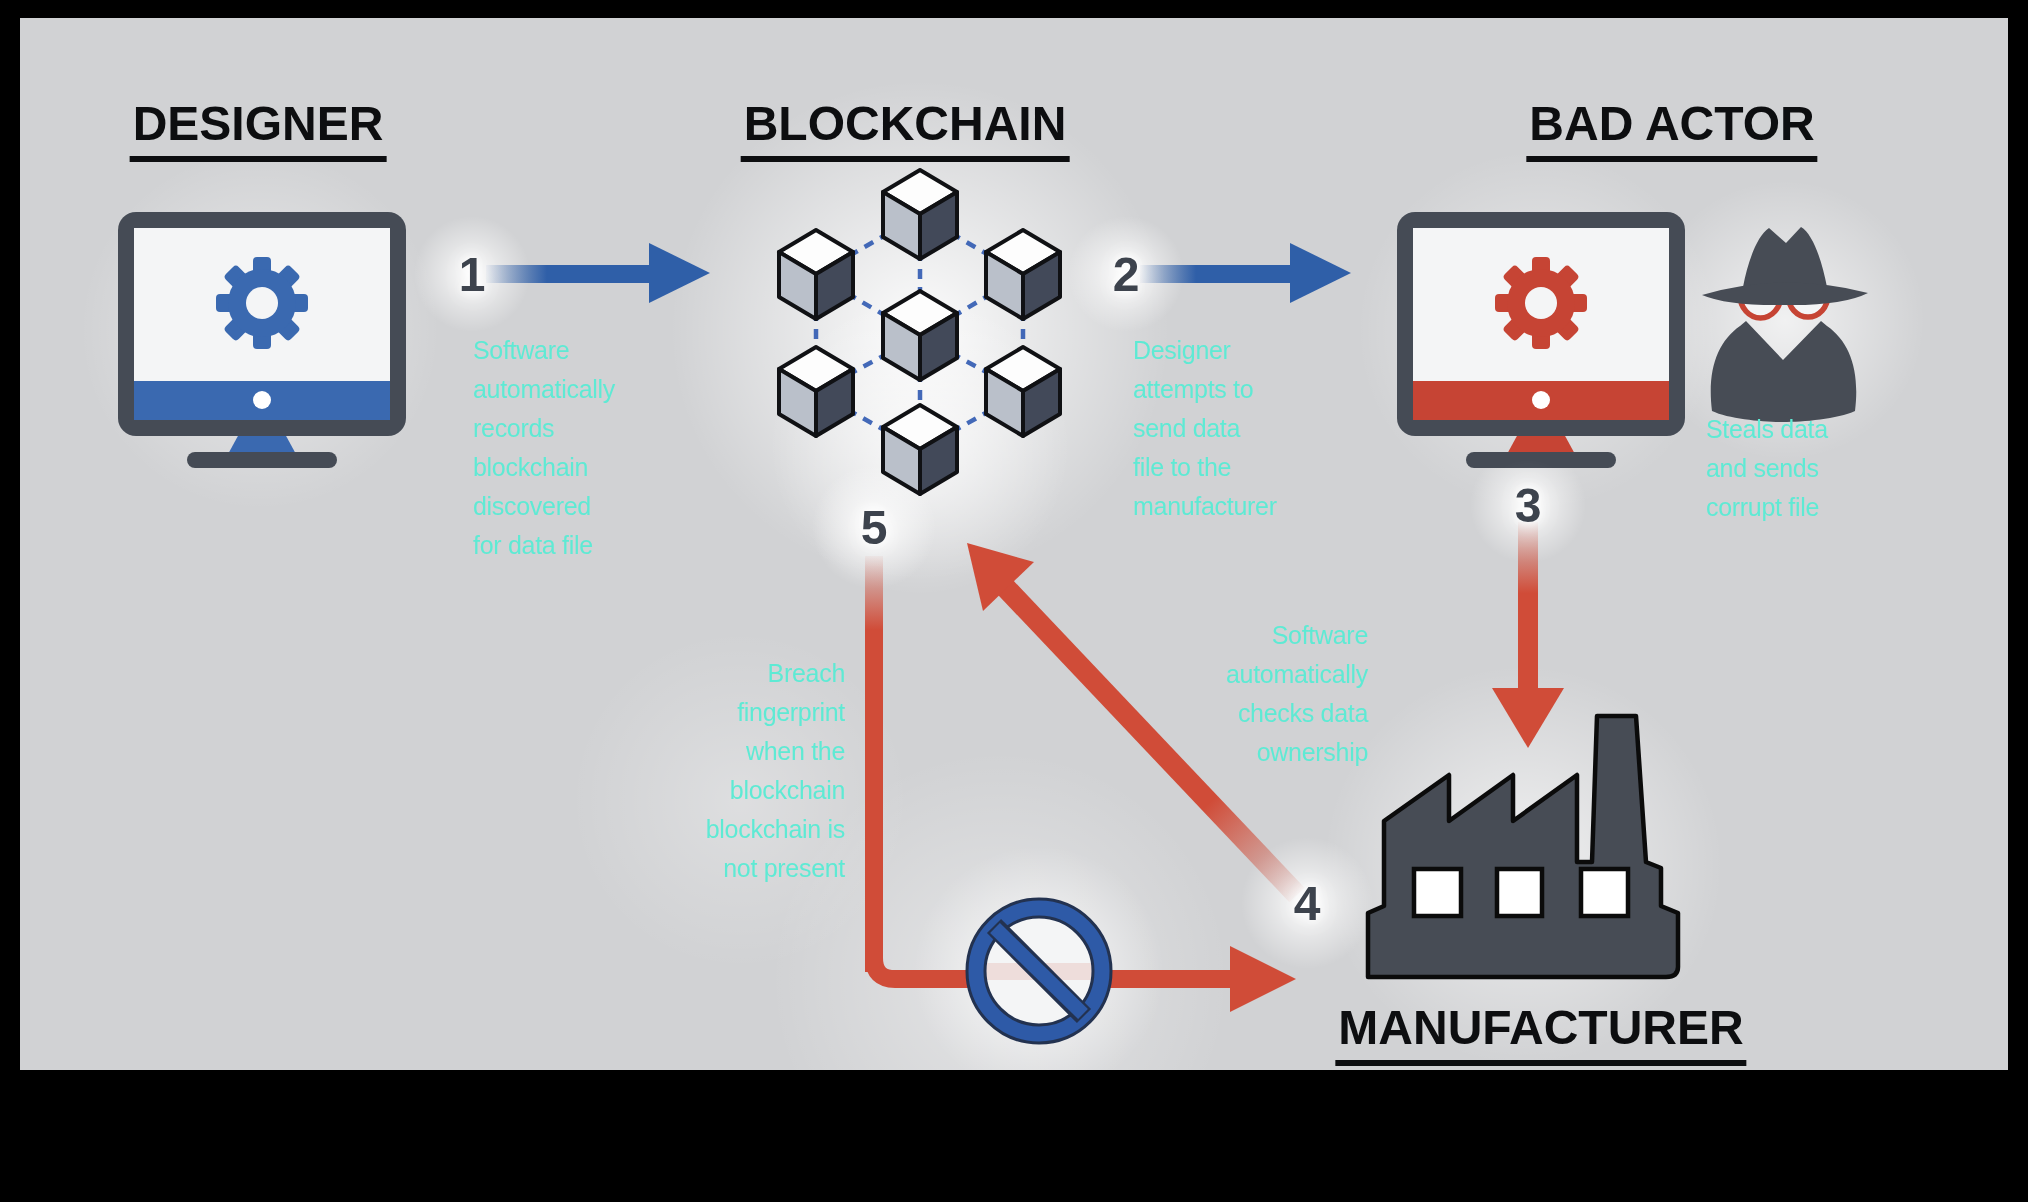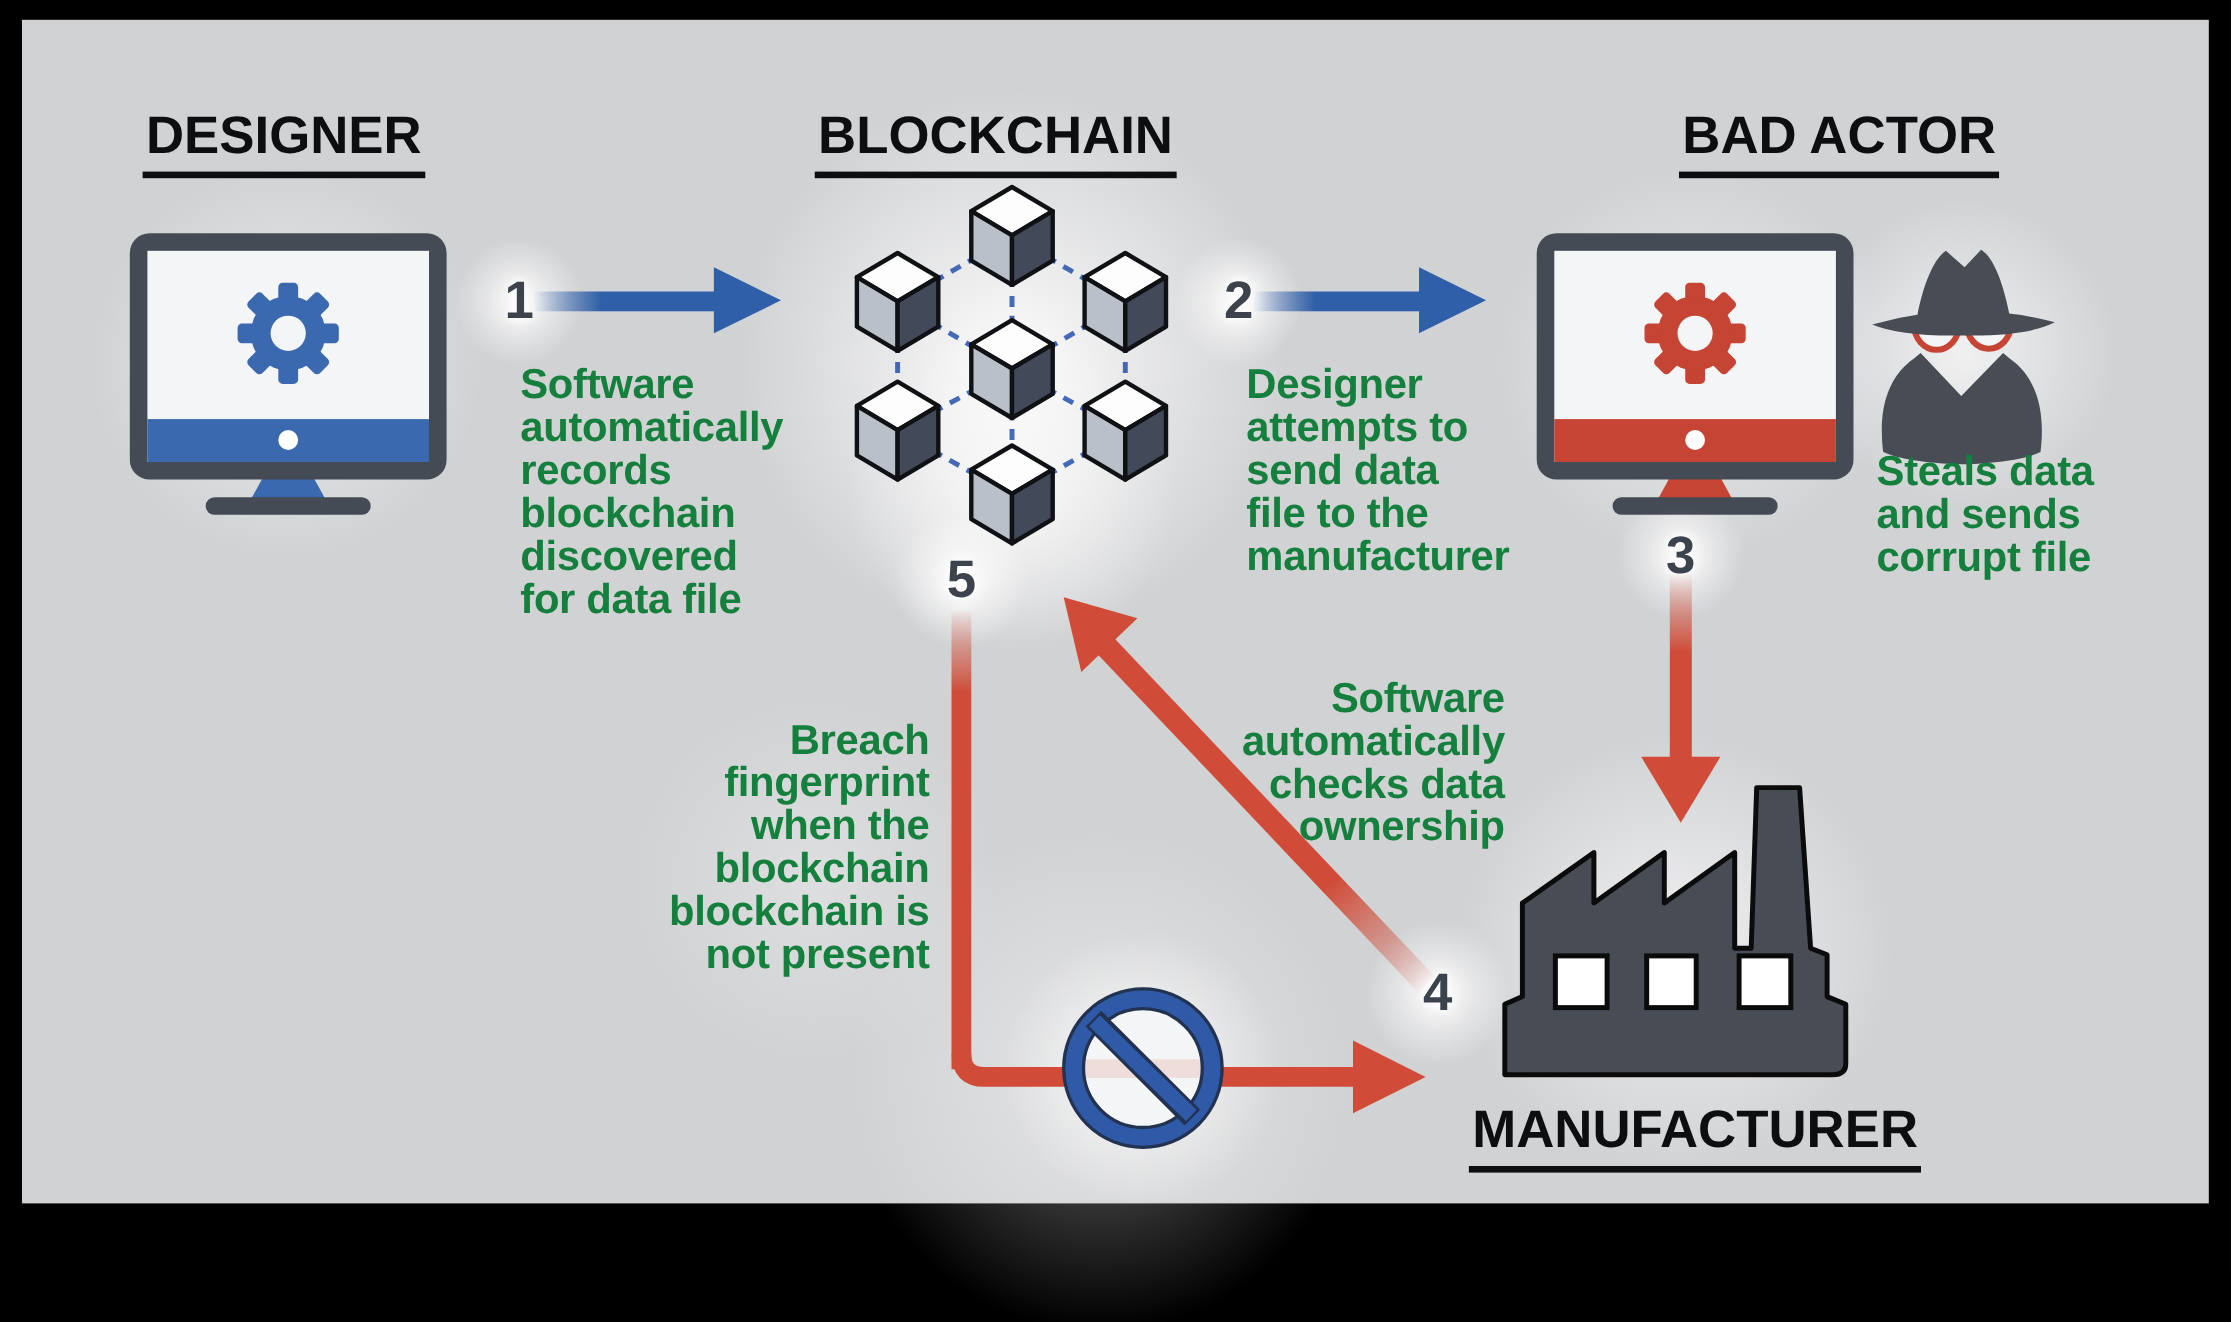--- a/index.html
+++ b/index.html
@@ -1,25 +1,25 @@
 <!DOCTYPE html>
 <html><head>
 <meta charset="utf-8">
 <style>
   html,body{margin:0;padding:0;background:#000;}
-  .stage{position:relative;width:2028px;height:1202px;background:#000;overflow:hidden;
+  .stage{position:relative;width:2028px;height:1070px;background:#000;overflow:hidden;
          font-family:"Liberation Sans",sans-serif;}
   .canvas{position:absolute;left:20px;top:18px;width:1988px;height:1076px;background:#d1d2d4;}
   svg.layer{position:absolute;left:0;top:0;width:2028px;height:1202px;}
   .title{position:absolute;transform:translateX(-50%);font-size:48px;font-weight:800;
          color:#0d0e10;white-space:nowrap;}
   .title span{display:inline-block;border-bottom:6px solid #0d0e10;padding:0 3px 5px;}
   .num{position:absolute;transform:translate(-50%,-50%);font-size:48px;font-weight:800;color:#3d434d;
        text-shadow:0 0 8px #fff,0 0 16px #fff,0 0 28px rgba(255,255,255,.95);}
-  .cap{position:absolute;font-size:38px;line-height:39px;font-weight:700;color:#15803d;
+  .cap{position:absolute;font-size:25px;line-height:39px;font-weight:400;color:#5eead4;
        letter-spacing:-0.3px;white-space:nowrap;}
   .cap span{display:block;}
   .right{text-align:right;}
 </style>
 </head>
 <body>
 
 <div class="stage">
   <div class="canvas"></div>
 

